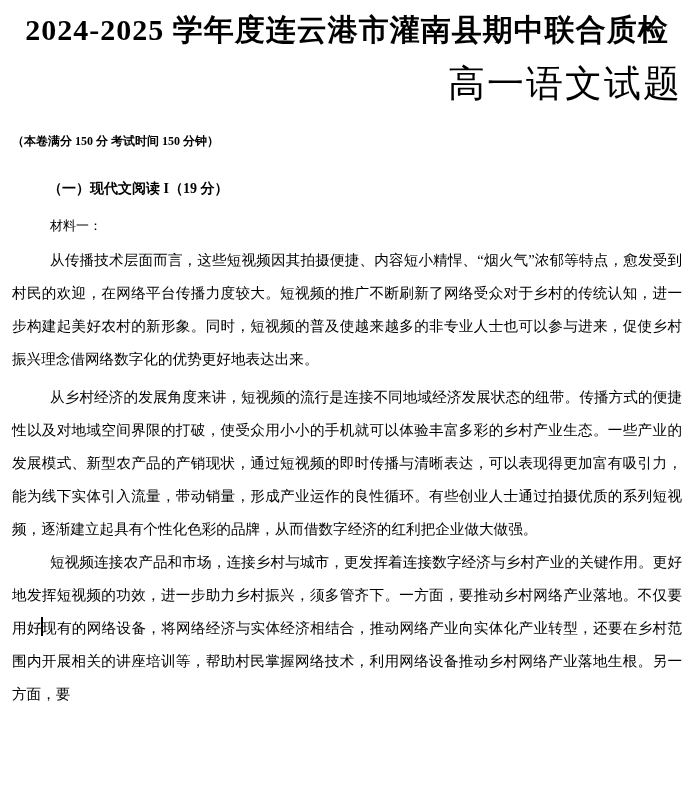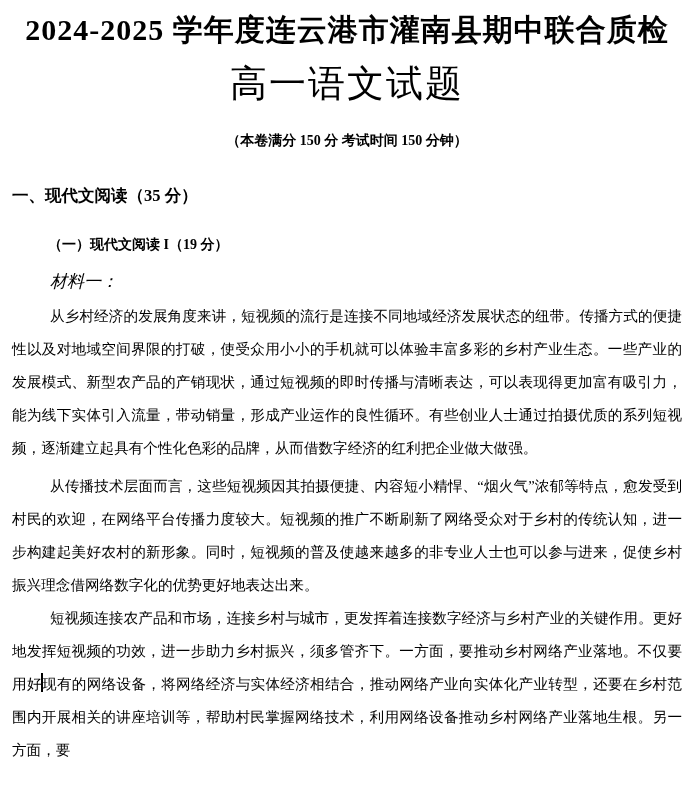--- a/index.html
+++ b/index.html
@@ -20,50 +20,48 @@
     font-weight: bold;
     text-align: center;
     line-height: 40px;
     letter-spacing: 1px;
     white-space: nowrap;
   }
   .exam-subtitle {
     margin-top: 8px;
     font-size: 37px;
     font-weight: 500;
-    text-align: center;
+    text-align: right;
     line-height: 52px;
     letter-spacing: 2px;
   }
   .exam-info {
     margin-top: 20px;
-    font-size: 14px;
+    font-size: 12px;
     font-weight: bold;
-    text-align: center;
     line-height: 22px;
   }
   .section-heading {
     margin-top: 32px;
     font-size: 16.5px;
     font-weight: bold;
     line-height: 24px;
   }
   .subsection-heading {
     margin-top: 26px;
     margin-left: 36px;
     font-size: 14px;
     font-weight: bold;
     line-height: 21px;
   }
   .material-label {
     margin: 10px 0 0 0;
-    font-size: 17px;
+    font-size: 13px;
     line-height: 33px;
     text-indent: 38px;
-    font-style: italic;
   }
   .body-para {
     margin: 2px 0 0 0;
     font-size: 14.6px;
     line-height: 33px;
     text-align: justify;
     text-indent: 38px;
   }
   .body-para + .body-para { margin-top: 5px; }
   .body-para.caret-para { margin-top: 0; }
@@ -87,26 +85,25 @@
 <body>
 
 <div class="page">
 
   <h1 class="exam-title">2024-2025 学年度连云港市灌南县期中联合质检</h1>
 
   <div class="exam-subtitle">高一语文试题</div>
 
   <div class="exam-info">（本卷满分 150 分 考试时间 150 分钟）</div>
 
-  <div class="section-heading">一、现代文阅读（35 分）</div>
 
   <div class="subsection-heading">（一）现代文阅读 I（19 分）</div>
 
   <p class="material-label">材料一：</p>
 
 
+  <p class="body-para">从传播技术层面而言，这些短视频因其拍摄便捷、内容短小精悍、“烟火气”浓郁等特点，愈发受到村民的欢迎，在网络平台传播力度较大。短视频的推广不断刷新了网络受众对于乡村的传统认知，进一步构建起美好农村的新形象。同时，短视频的普及使越来越多的非专业人士也可以参与进来，促使乡村振兴理念借网络数字化的优势更好地表达出来。</p>
+
   <p class="body-para">从乡村经济的发展角度来讲，短视频的流行是连接不同地域经济发展状态的纽带。传播方式的便捷性以及对地域空间界限的打破，使受众用小小的手机就可以体验丰富多彩的乡村产业生态。一些产业的发展模式、新型农产品的产销现状，通过短视频的即时传播与清晰表达，可以表现得更加富有吸引力，能为线下实体引入流量，带动销量，形成产业运作的良性循环。有些创业人士通过拍摄优质的系列短视频，逐渐建立起具有个性化色彩的品牌，从而借数字经济的红利把企业做大做强。</p>
-
-  <p class="body-para">从传播技术层面而言，这些短视频因其拍摄便捷、内容短小精悍、“烟火气”浓郁等特点，愈发受到村民的欢迎，在网络平台传播力度较大。短视频的推广不断刷新了网络受众对于乡村的传统认知，进一步构建起美好农村的新形象。同时，短视频的普及使越来越多的非专业人士也可以参与进来，促使乡村振兴理念借网络数字化的优势更好地表达出来。</p>
 
   <p class="body-para caret-para"><span>短视频连接农产品和市场，连接乡村与城市，更发挥着连接数字经济与乡村产业的关键作用。更好地发挥短视频的功效，进一步助力乡村振兴，须多管齐下。一方面，要推动乡村网络产业落地。不仅要用好</span><span class="caret"></span><span>现有的网络设备，将网络经济与实体经济相结合，推动网络产业向实体化产业转型，还要在乡村范围内开展相关的讲座培训等，帮助村民掌握网络技术，利用网络设备推动乡村网络产业落地生根。另一方面，要</span></p>
 
 </div>
 
 </body></html>

